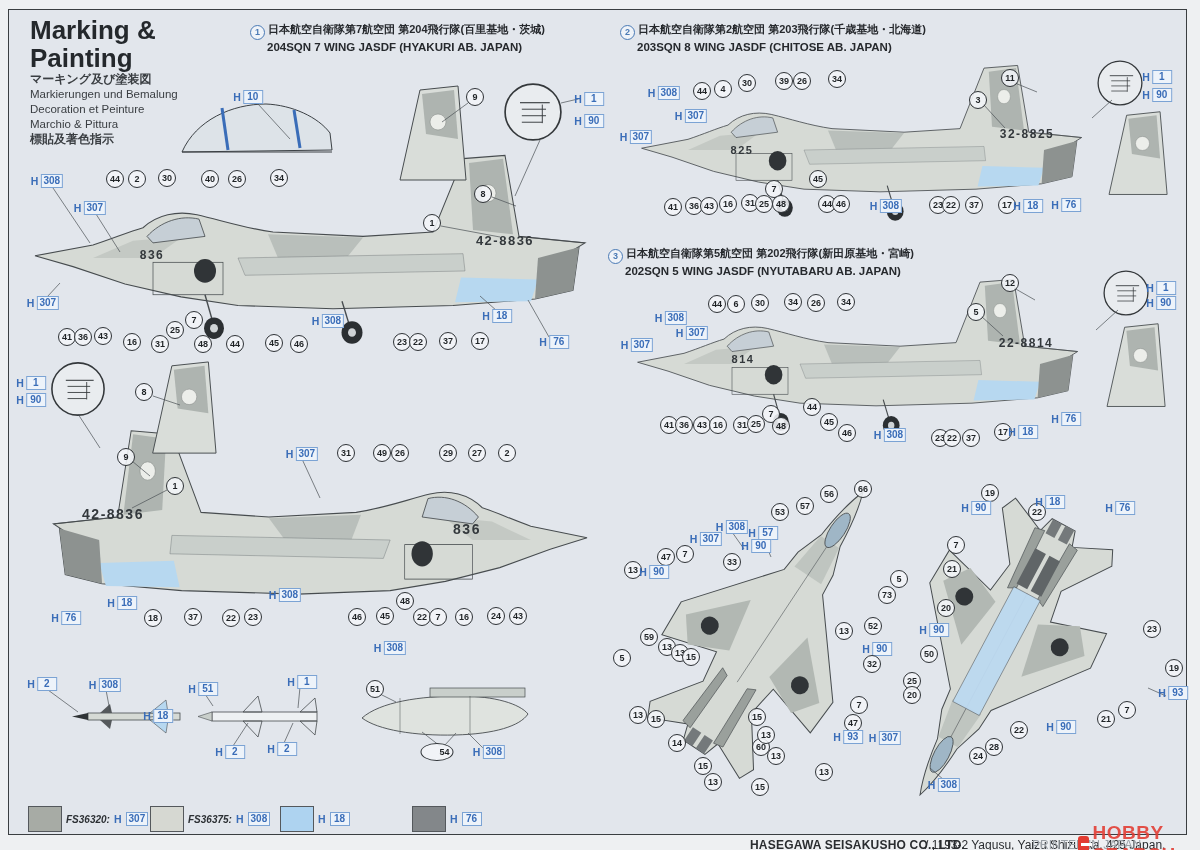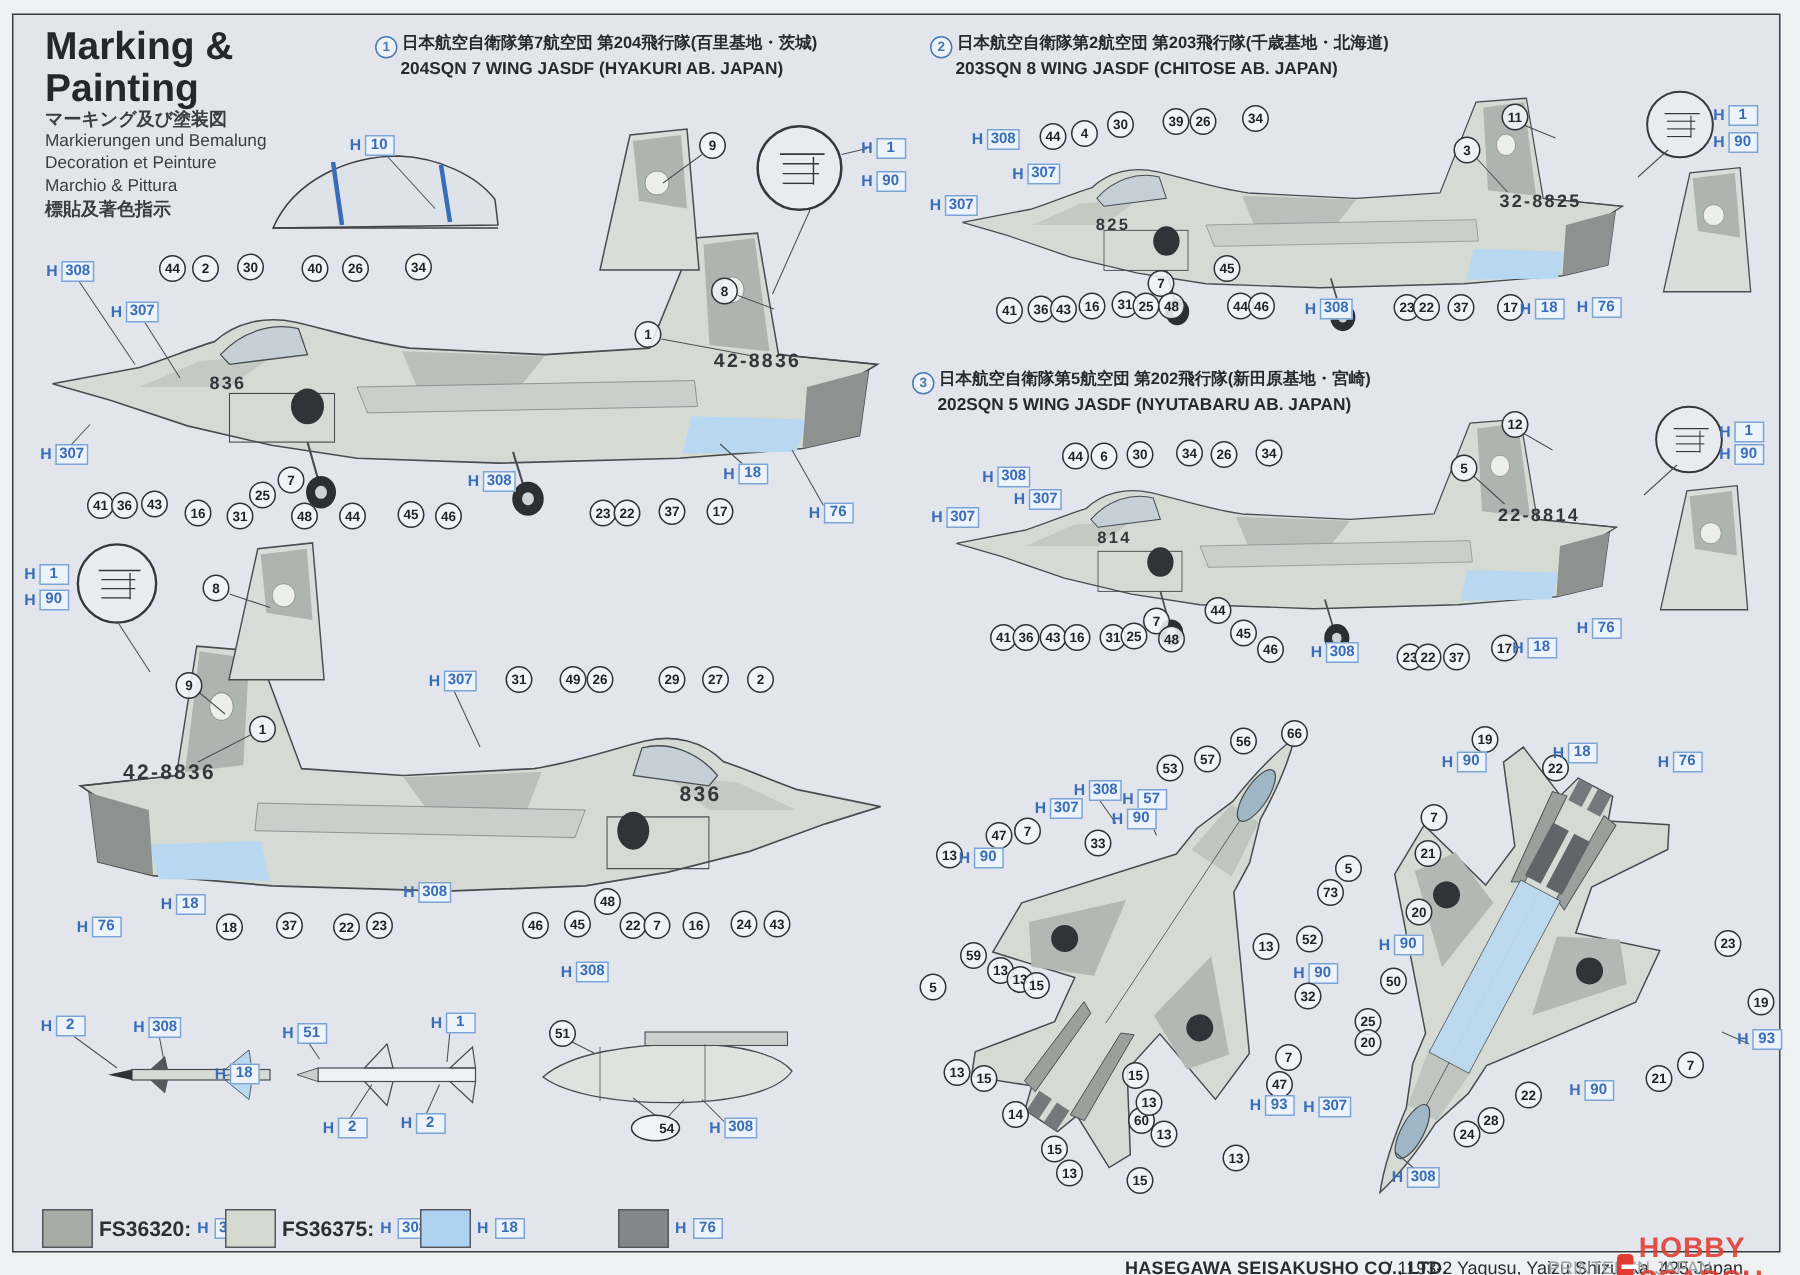--- a/index.html
+++ b/index.html
@@ -22,21 +22,21 @@
   .co.n{width:16px;height:16px;border:1px solid #2e3236;border-radius:50%;background:rgba(242,245,248,0.88);
         font-size:9px;font-weight:bold;color:#1f2326;display:flex;align-items:center;justify-content:center;}
   .co.p{display:flex;align-items:center;gap:2px;}
   .co.p .ph{color:#3a6db8;font-weight:bold;font-size:10.5px;}
   .co.p .pb{border:1px solid #7ba3d4;background:#edf3fa;color:#3a6db8;font-weight:bold;font-size:10px;
             padding:0 2px;line-height:12px;min-width:14px;text-align:center;}
   .co.x{font-weight:bold;color:#33383c;letter-spacing:1.5px;font-size:12px;}
   
   .lg-item{position:absolute;top:806px;display:flex;align-items:center;gap:4px;}
   .lg-item .sw{display:inline-block;width:32px;height:24px;border:1px solid #54585c;}
-  .lg-item .fs{font-size:14px;font-weight:bold;color:#2c3034;}
+  .lg-item .fs{font-size:10px;font-weight:bold;color:#2c3034;font-style:italic;}
   .lg-item .ph{color:#3a6db8;font-weight:bold;font-size:10.5px;}
   .lg-item .pb{border:1px solid #7ba3d4;background:#edf3fa;color:#3a6db8;font-weight:bold;font-size:10px;
                padding:0 2px;line-height:12px;min-width:14px;text-align:center;}
   
   #footer{position:absolute;left:0;top:836px;width:1200px;height:14px;font-size:12px;color:#2a2d30;}
   #footer .co-name{position:absolute;left:750px;top:2px;font-weight:bold;letter-spacing:0.2px;}
   #footer .addr{position:absolute;left:925px;top:2px;}
   #footer .printed{position:absolute;left:1032px;top:2px;color:#9aa0a6;}
   #watermark{position:absolute;left:1078px;top:822px;display:flex;align-items:center;gap:3px;}
   #watermark .box{width:17px;height:17px;background:#e23b31;border-radius:3px;position:relative;}

